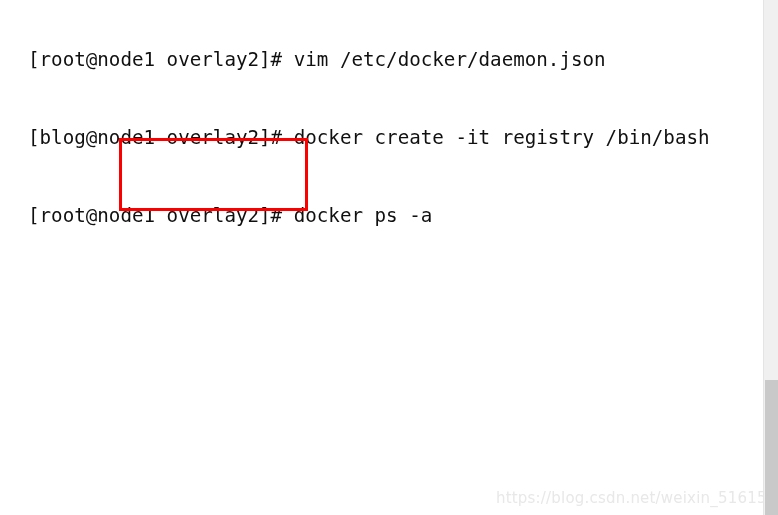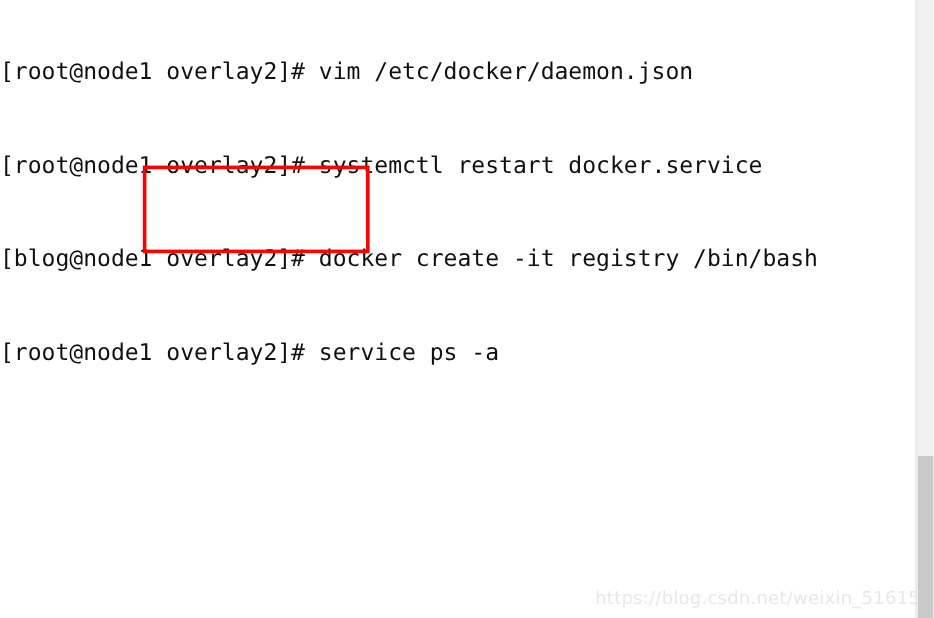--- a/index.html
+++ b/index.html
@@ -25,20 +25,21 @@
     font-size: 19.2px;
     line-height: 26px;
     letter-spacing: 0px;
     color: #101010;
     -webkit-font-smoothing: none;
   }
   .term-line {
     display: block;
     height: 26px;
     white-space: pre;
+    margin-left: 28px;
   }
   
   #scrollbar-track {
     position: absolute;
     right: 0;
     top: 0;
     width: 15px;
     height: 515px;
     background: #f0f0f0;
     border-left: 1px solid #e4e4e4;
@@ -76,23 +77,22 @@
     white-space: nowrap;
   }
 </style>
 </head>
 <body>
 
 <div id="screen">
 
   <div id="terminal-output">
     <span class="term-line">[root@node1 overlay2]# vim /etc/docker/daemon.json</span>
-    <span class="term-line">[root@node1 overlay2]# systemctl restart docker.service</span>
     <span class="term-line">[blog@node1 overlay2]# docker create -it registry /bin/bash</span>
-    <span class="term-line">[root@node1 overlay2]# service ps -a</span>
+    <span class="term-line">[root@node1 overlay2]# docker ps -a</span>
     
     
     
     
     
     
     
     
     
     

